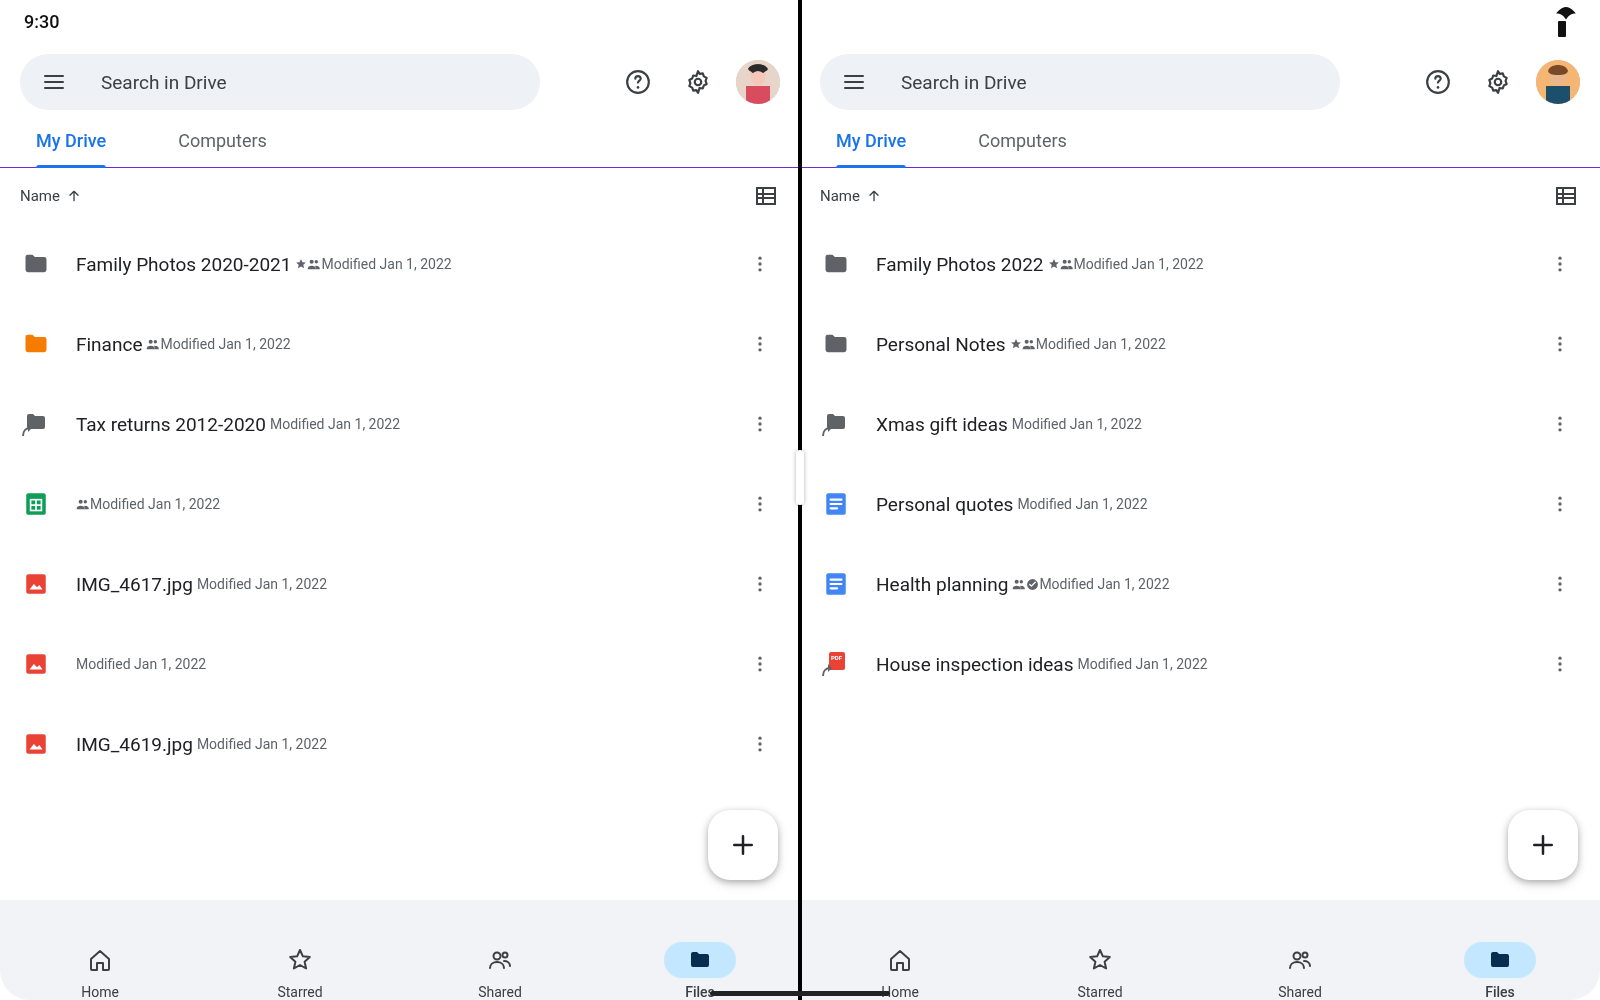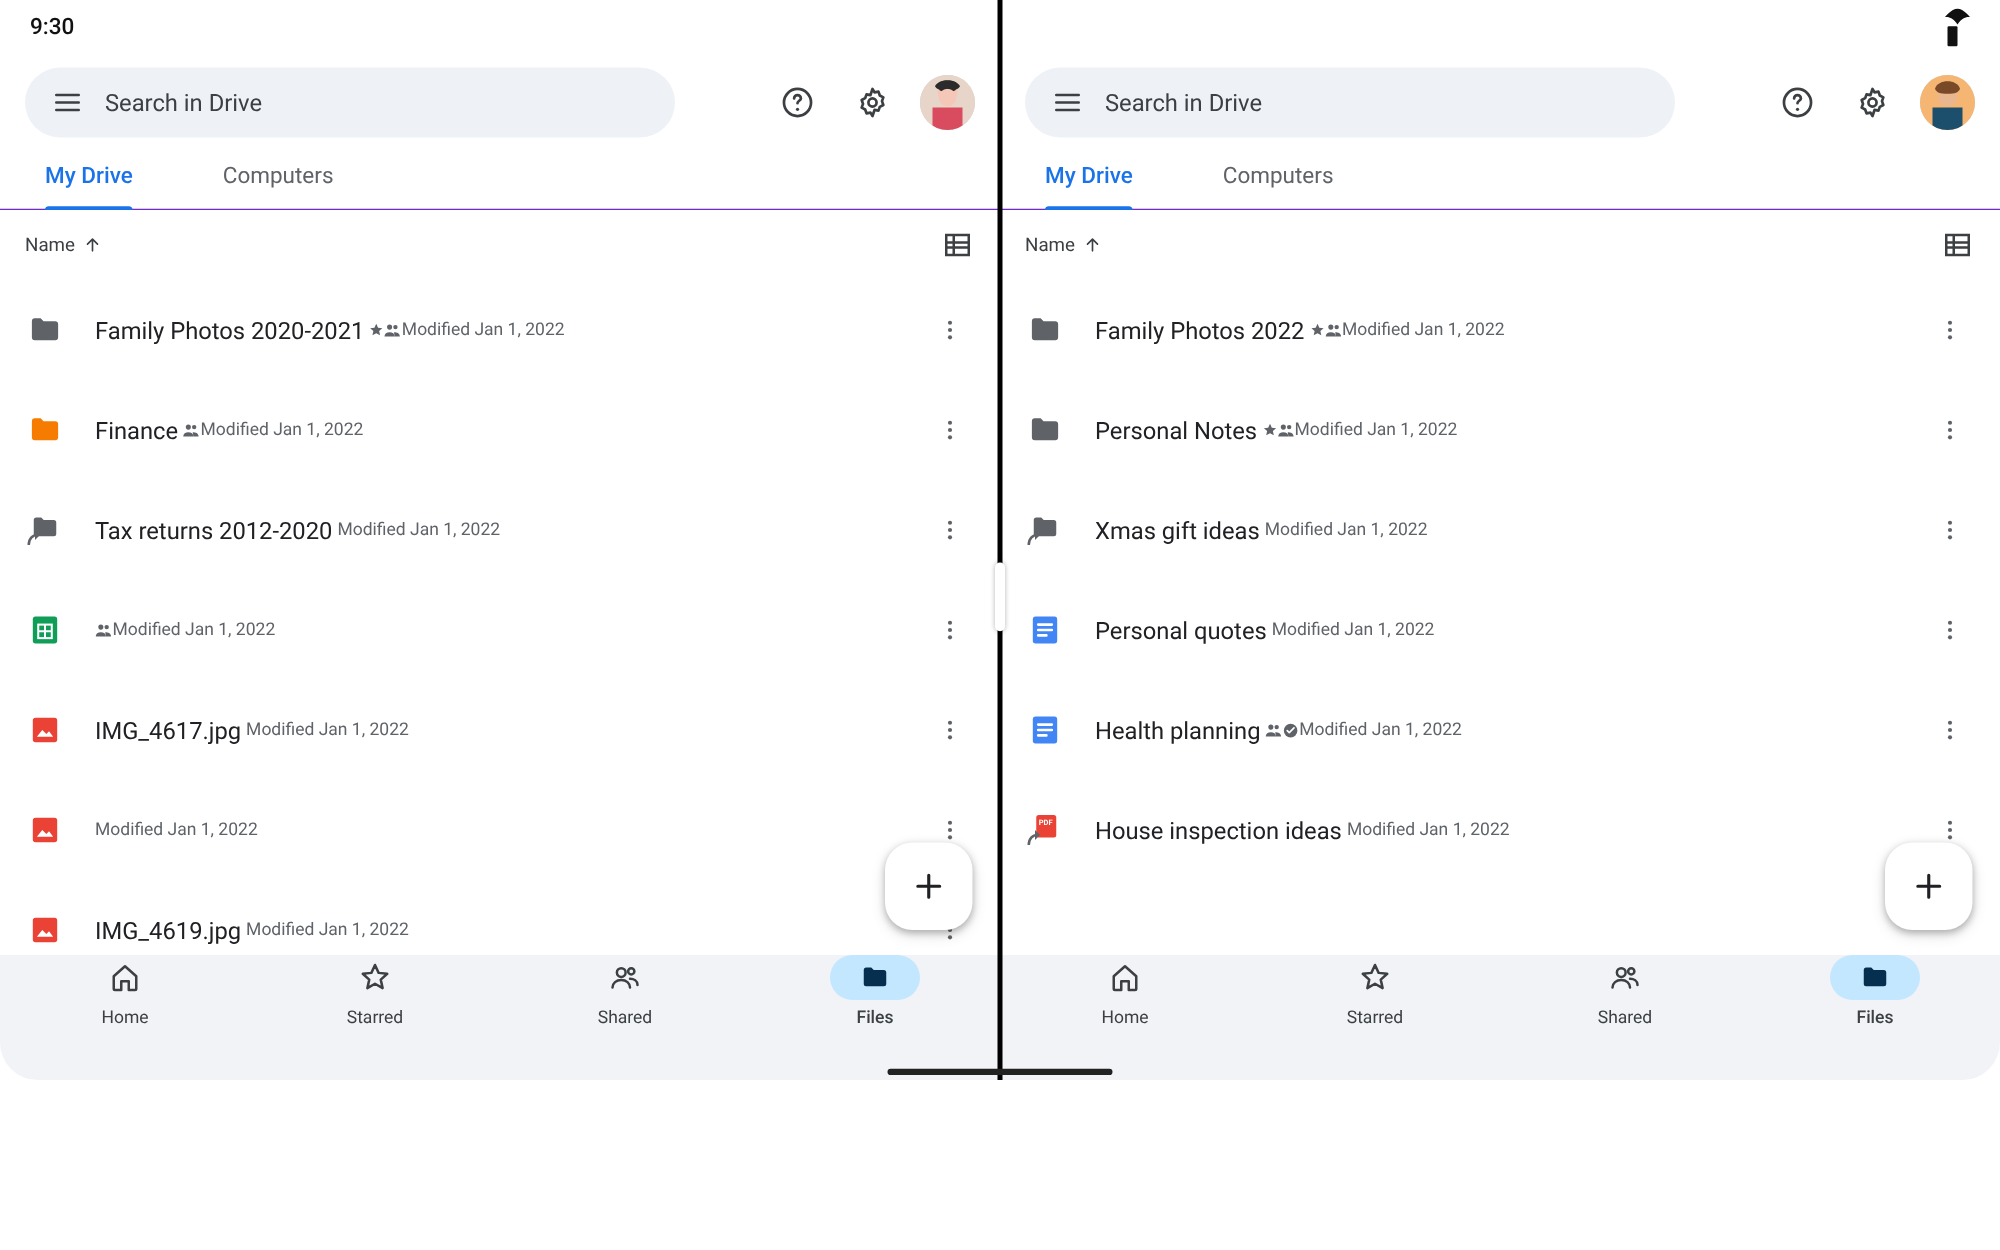--- a/index.html
+++ b/index.html
@@ -1,29 +1,29 @@
 <!DOCTYPE html>
 <html><head>
 <meta charset="utf-8">
 <style>
   * { box-sizing: border-box; margin: 0; padding: 0; font-family: 'Roboto', 'Segoe UI', Arial, sans-serif; }
   body { width: 1600px; height: 1000px; background: #fff; overflow: hidden; }
-  .device { width: 1600px; height: 864px; display: flex; background:#fff; position:relative; border-radius: 30px; overflow:hidden;}
+  .device { width: 1600px; height: 1000px; display: flex; background:#fff; position:relative; border-radius: 30px; overflow:hidden;}
   .pane { width: 800px; height: 100%; position: relative; display: flex; flex-direction: column; }
   .divider { position:absolute; left:798px; top:0; width:4px; height:100%; background:#000; z-index:5;}
   .drag-handle { position:absolute; left:796px; top:450px; width:8px; height:55px; background:#fff; border-radius:4px; z-index:6; box-shadow:0 0 4px rgba(0,0,0,.3);}
   .nav-handle { position:absolute; bottom:4px; left:50%; transform:translateX(-50%); width:180px; height:5px; background:#222; border-radius:3px; z-index:6;}
 
   
   .status { height:36px; padding:6px 24px 0 24px; display:flex; align-items:center; justify-content:space-between; font-size:18px; font-weight:500; color:#111;}
   .status-right svg { vertical-align:middle;}
 
   
   .appbar { display:flex; align-items:center; padding: 18px 20px 12px 20px; gap:16px;}
-  .searchpill { flex:0 0 auto; width:520px; height:56px; background:#eef1f6; border-radius:28px; display:flex; align-items:center; padding:0 12px; gap:8px;}
+  .searchpill { flex:0 0 auto; width:520px; height:56px; background:#eef1f6; border-radius:28px; display:flex; align-items:center; padding:0 12px; gap:25px;}
   .menu-btn { width:44px; height:44px; border-radius:22px; display:flex; align-items:center; justify-content:center;}
   .search-ph { color:#3c4043; font-size:19px;}
   .bar-spacer { flex:1;}
   .iconbtn { width:44px; height:44px; border-radius:22px; display:flex; align-items:center; justify-content:center;}
   .avatar { width:44px; height:44px; border-radius:22px; background:#ccc; overflow:hidden;}
 
   
   .tabs { display:flex; padding: 8px 0 0 36px; border-bottom:1px solid #6d28d9; gap:72px;}
   .tab { font-size:18px; padding-bottom:16px; color:#5f6368; position:relative;}
   .tab.active { color:#1a73e8; font-weight:500;}
@@ -41,21 +41,21 @@
   .fileicon { width:32px; height:32px; margin-right:24px; display:flex; align-items:center; justify-content:center;}
   .filetext { flex:1; display:flex; flex-direction:row; gap:4px;text-align:center;}
   .filename { font-size:19px; color:#202124;}
   .meta { font-size:14px; color:#5f6368; display:flex; align-items:center; gap:0;}
   .more { width:40px; height:40px; display:flex; align-items:center; justify-content:center;}
 
   
   .fab { position:absolute; right:22px; bottom:120px; width:70px; height:70px; background:#fff; border-radius:22px; box-shadow:0 2px 6px rgba(0,0,0,.25), 0 4px 12px rgba(0,0,0,.12); display:flex; align-items:center; justify-content:center;}
 
   
-  .bottomnav { height:100px; background:#f1f3f7; display:flex; align-items:flex-start;}
+  .bottomnav { height:100px; background:#f1f3f7; display:flex; align-items:flex-end;}
   .navitem { flex:1; display:flex; flex-direction:column; align-items:center; gap:6px; font-size:14px; color:#3c4043;}
   .navicon { width:72px; height:36px; border-radius:18px; display:flex; align-items:center; justify-content:center;}
   .navitem.active .navicon { background:#c2e7ff;}
   .navitem.active { font-weight:500;}
 
   svg { display:block; }
 
   
   .avatar svg { width:44px; height:44px;}
 </style>

